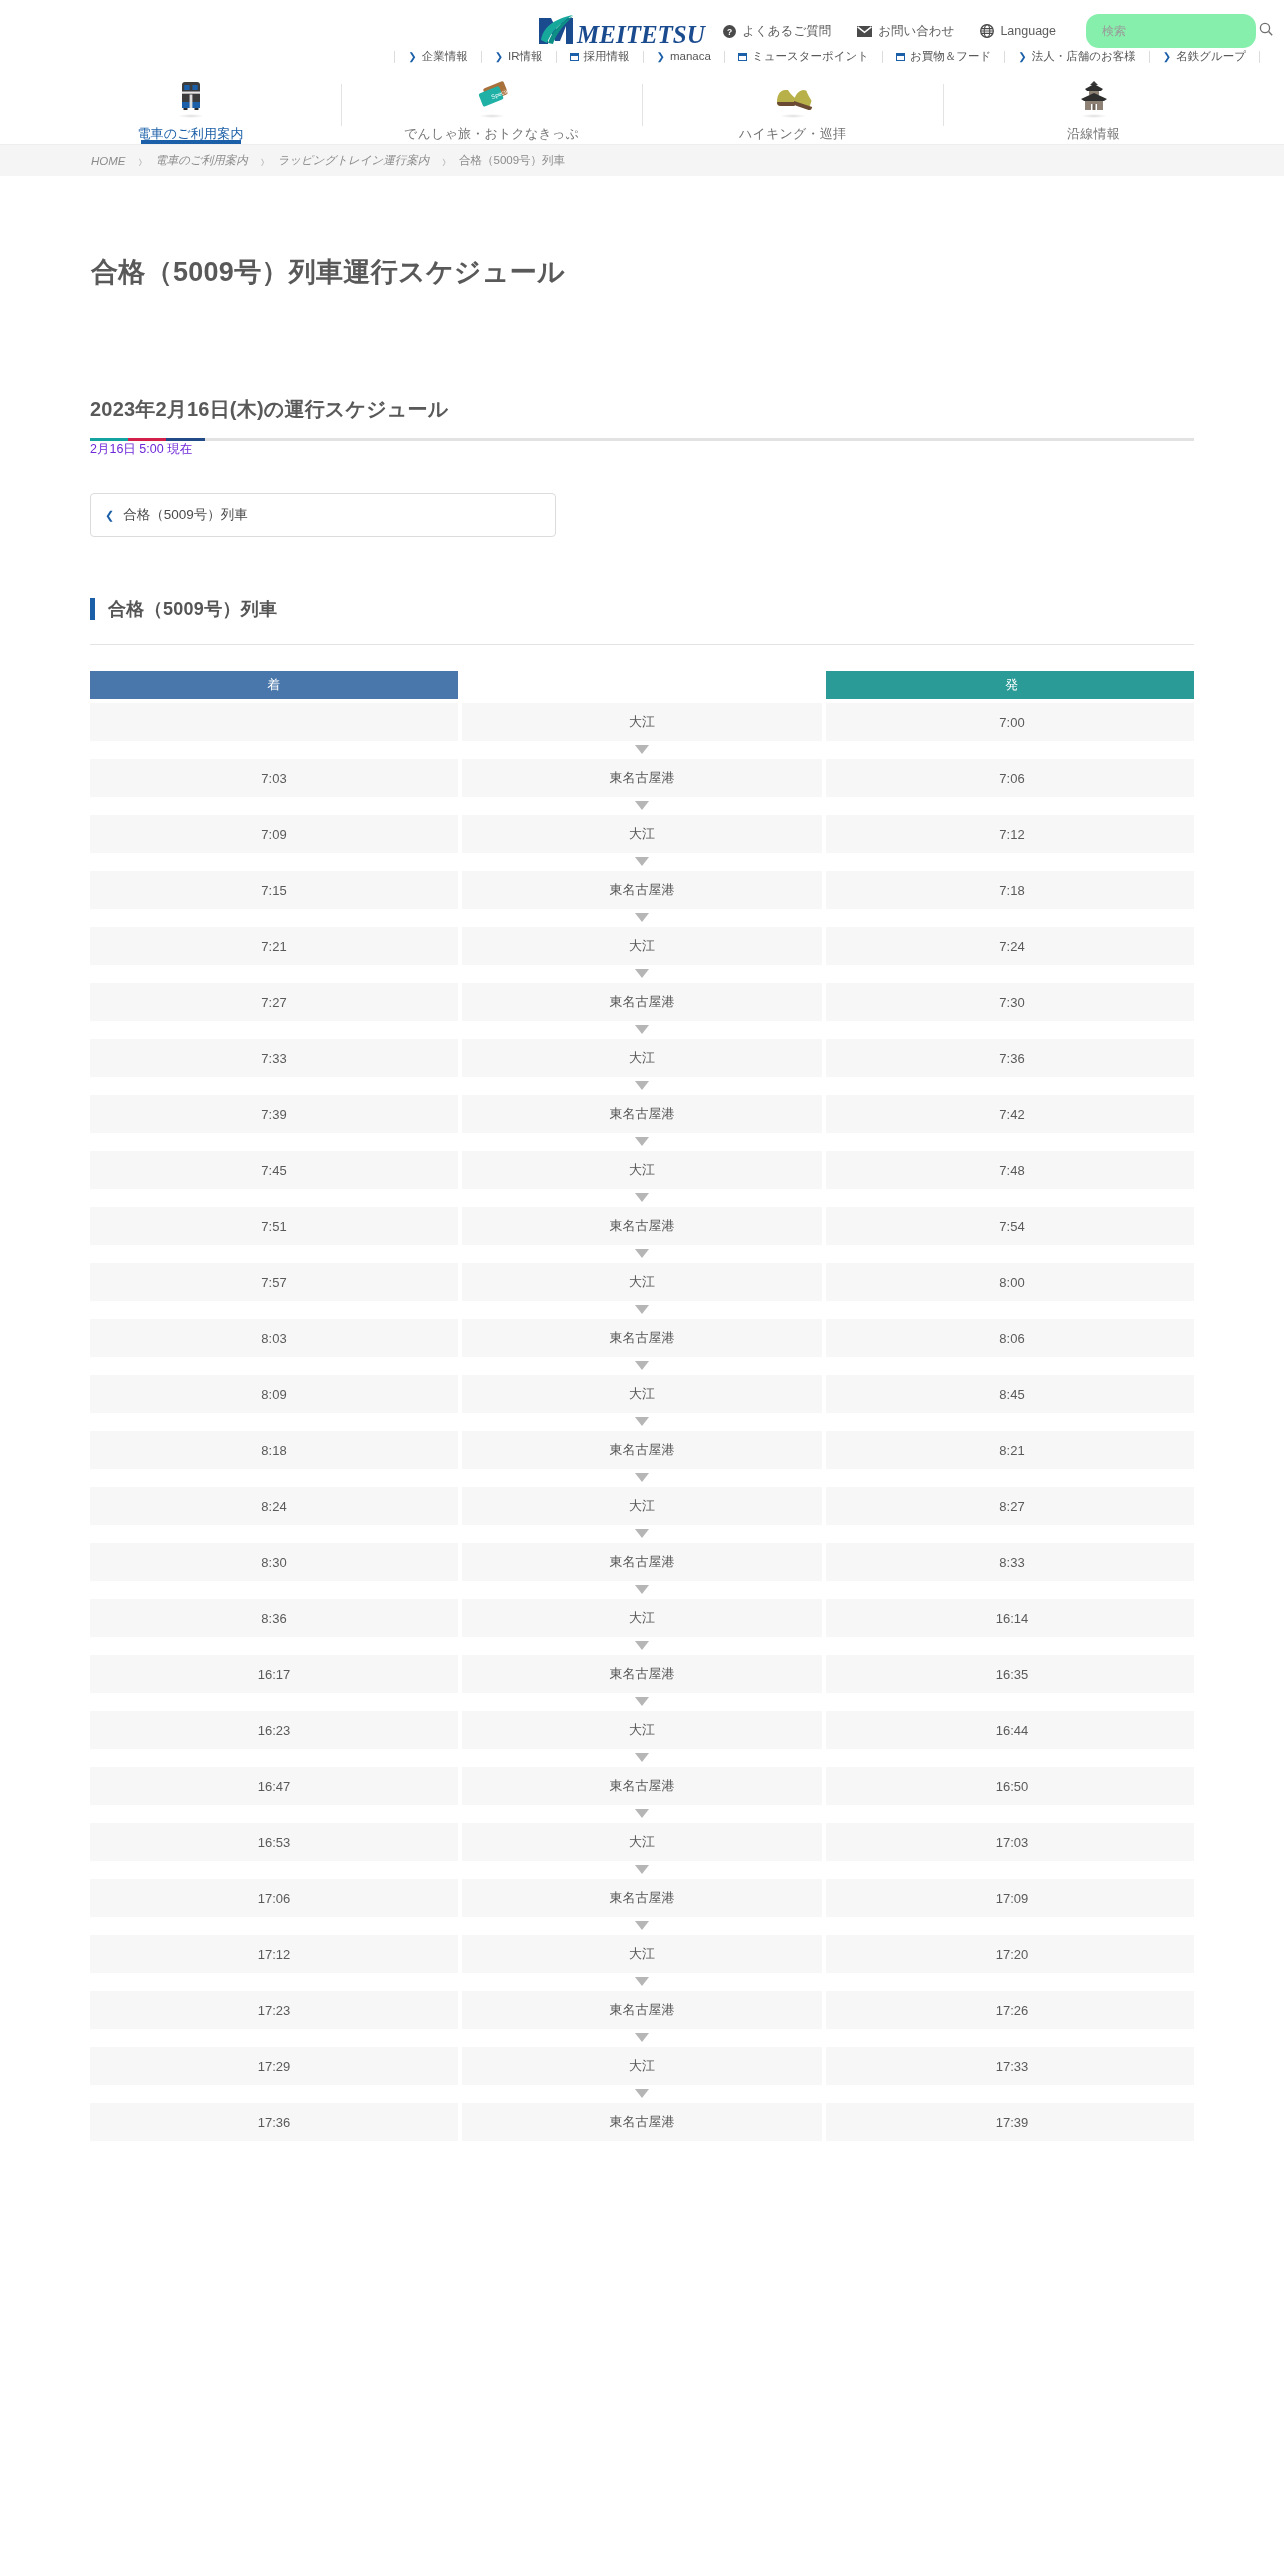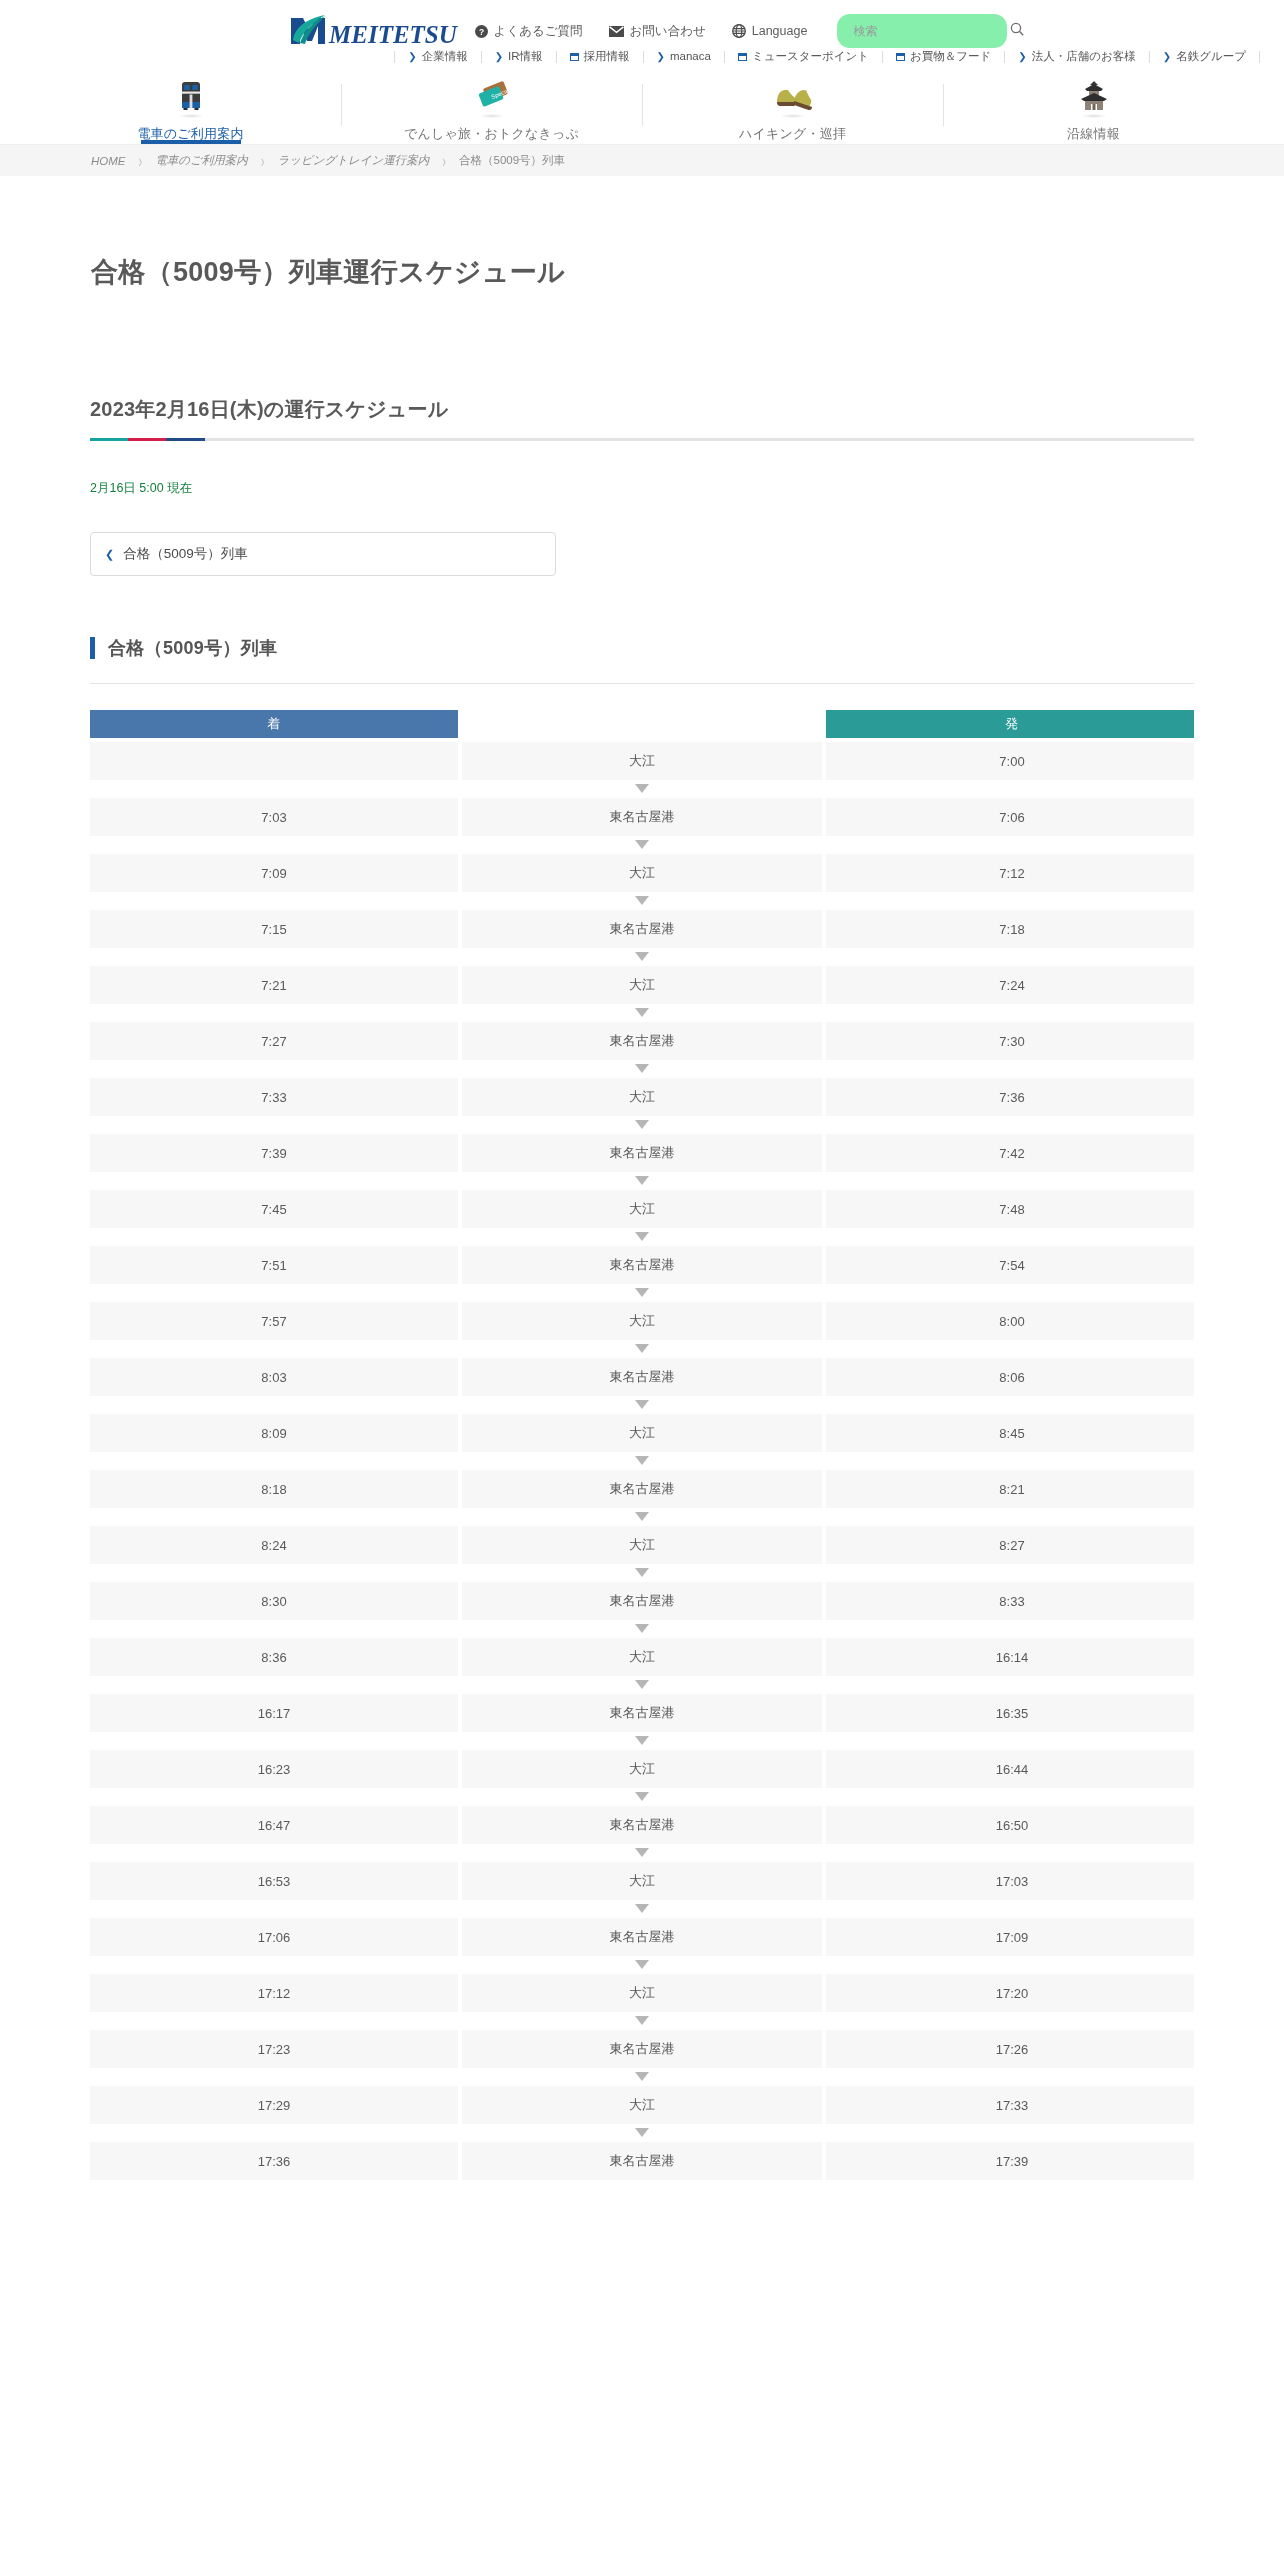--- a/index.html
+++ b/index.html
@@ -12,21 +12,21 @@
     color: #4a4a4a;
     -webkit-font-smoothing: antialiased;
   }
 
   
   .header-wrap { width: 100%; background: #fff; position: relative; }
   .header-top {
     height: 56px;
     display: flex;
     align-items: flex-start;
-    justify-content: center;
+    justify-content: flex-end;
     padding: 0 28px 0 36px;
   }
   .logo {
     display: flex;
     align-items: center;
     margin-top: 14px;
   }
   .logo svg { display: block; }
 
   .util-nav {
@@ -212,22 +212,21 @@
     background: #e2e2e2;
     position: relative;
   }
   .tri-rule span { position: absolute; top: 0; height: 3px; }
   .tri-rule .s1 { left: 0;    width: 38px; background: #14a3a0; }
   .tri-rule .s2 { left: 38px; width: 38px; background: #d3204b; }
   .tri-rule .s3 { left: 76px; width: 39px; background: #224a86; }
 
   .as-of {
     font-size: 12.5px;
-    color: #15803d;
-    margin-top: 39px;
+    color: #6d28d9;
   }
 
   .train-select {
     margin-top: 35px;
     width: 466px;
     height: 44px;
     border: 1px solid #dcdcdc;
     border-radius: 4px;
     display: flex;
     align-items: center;

